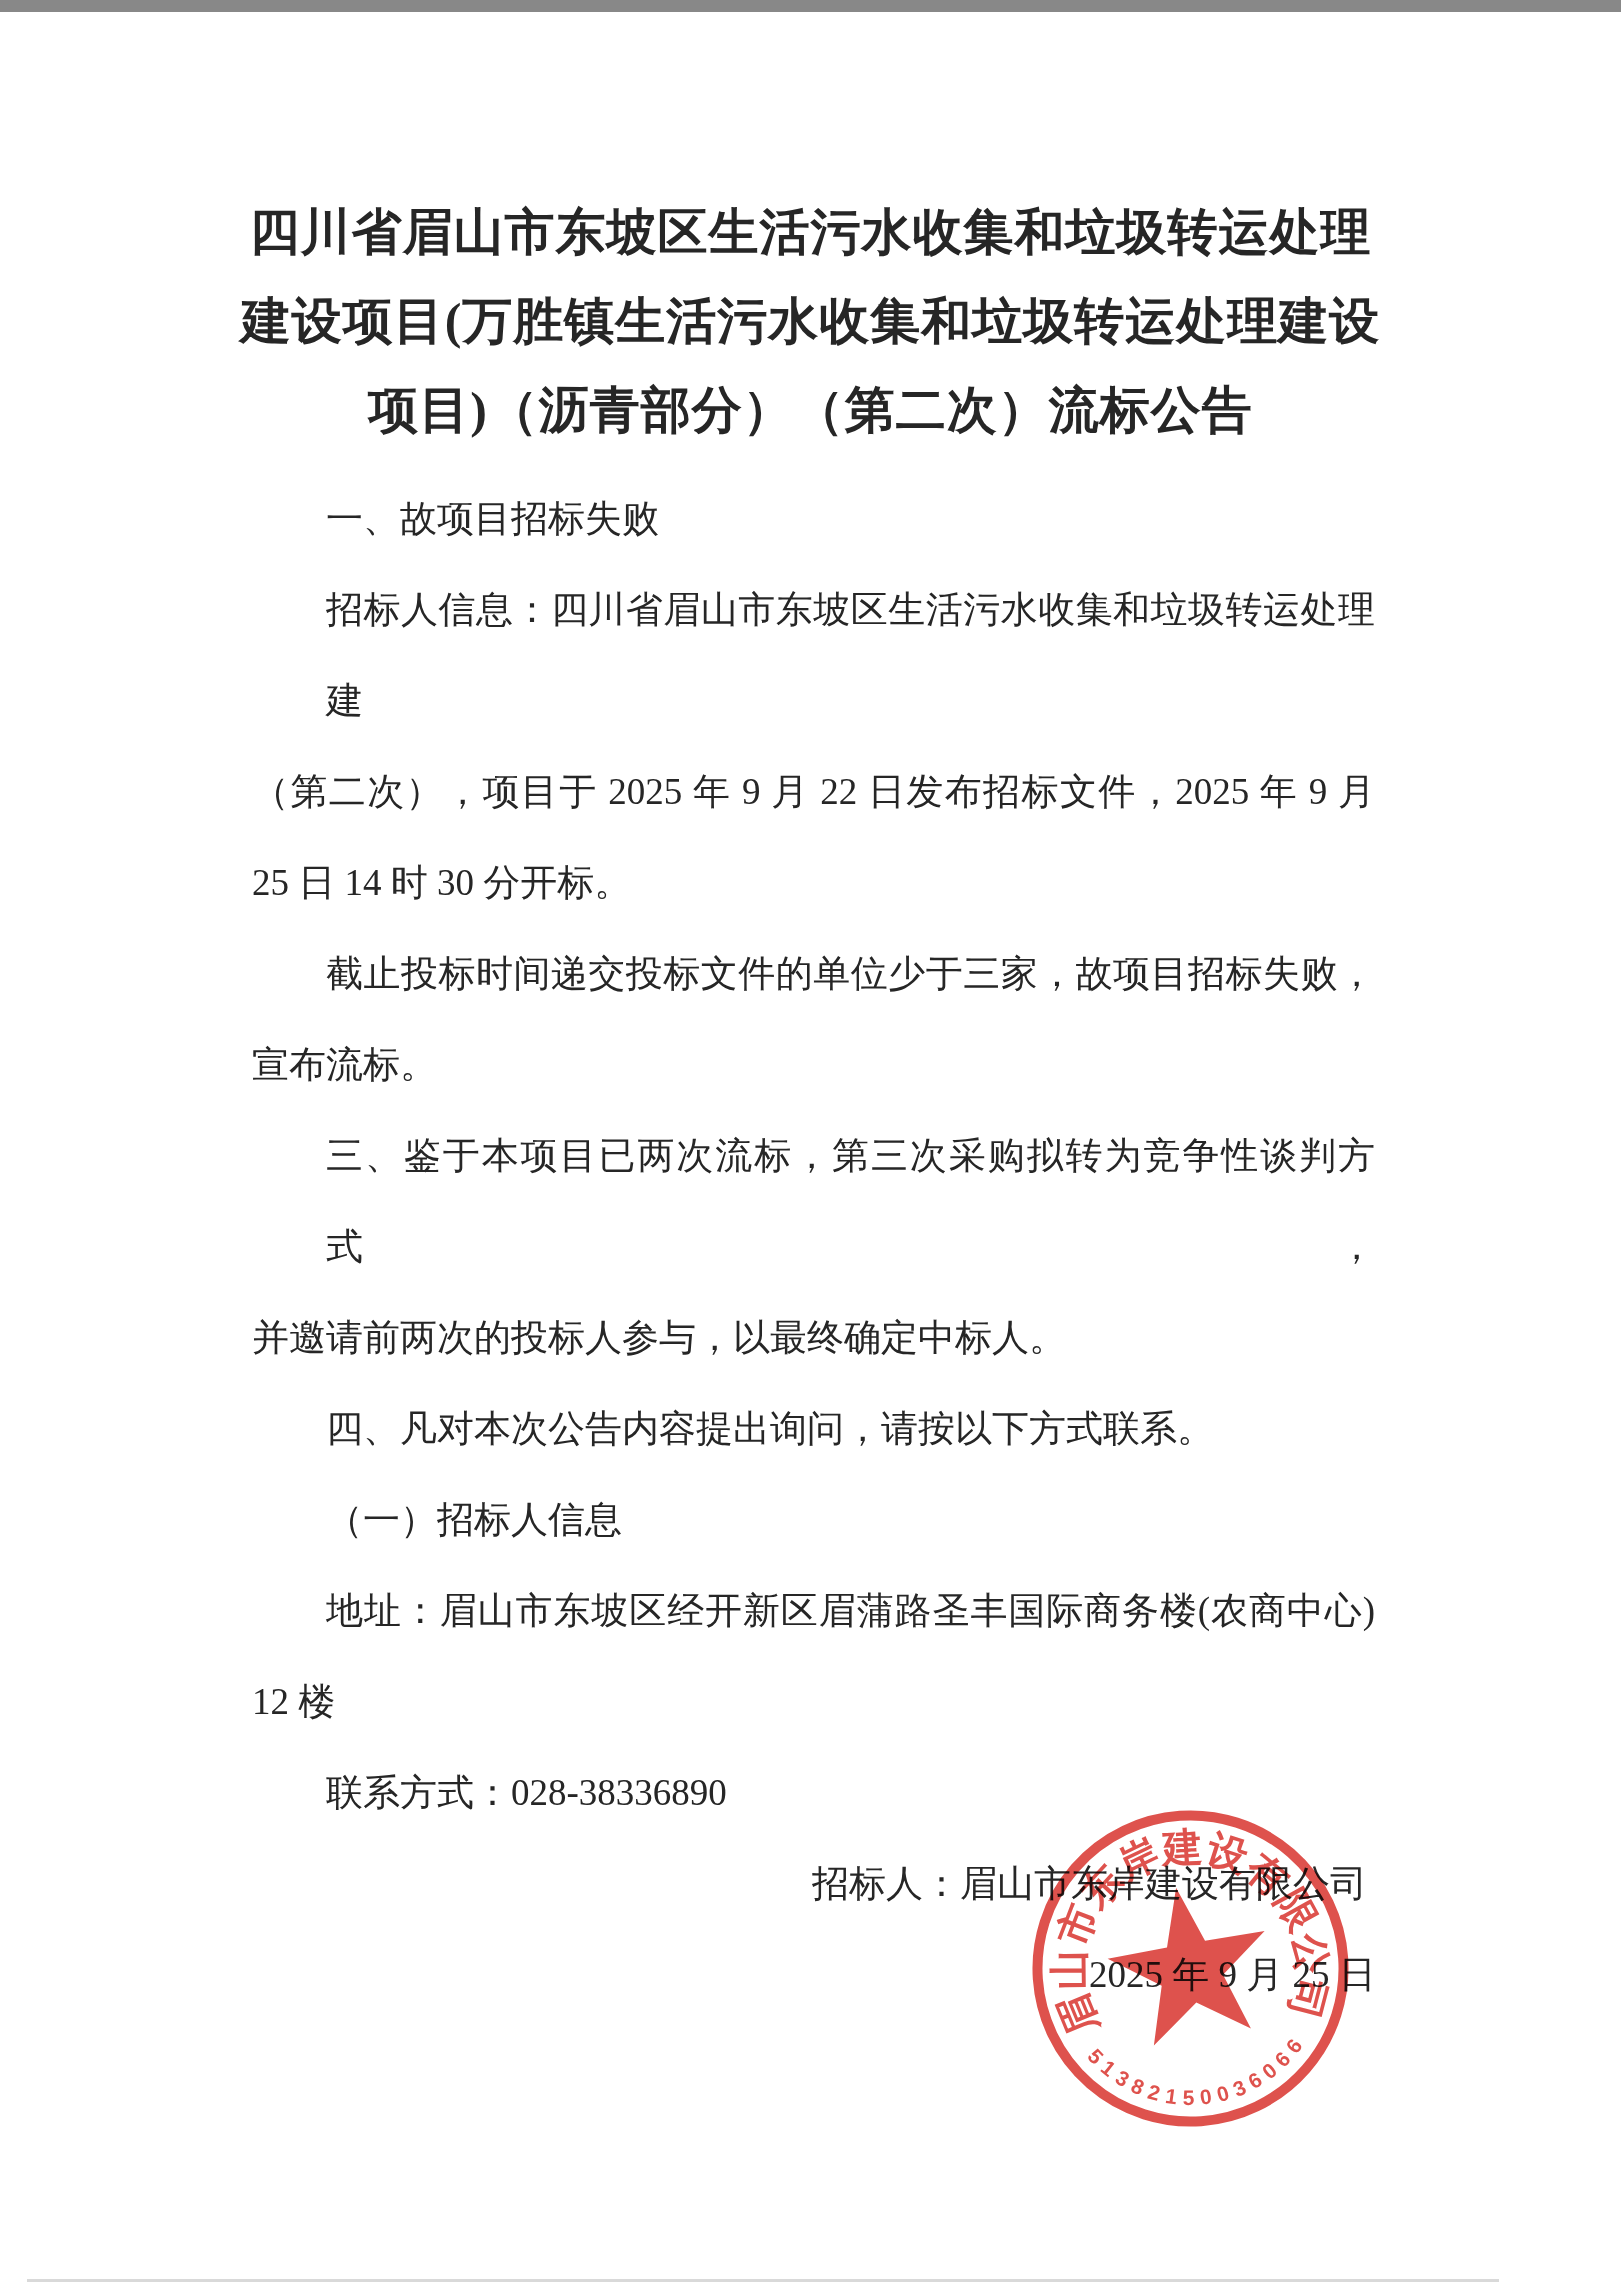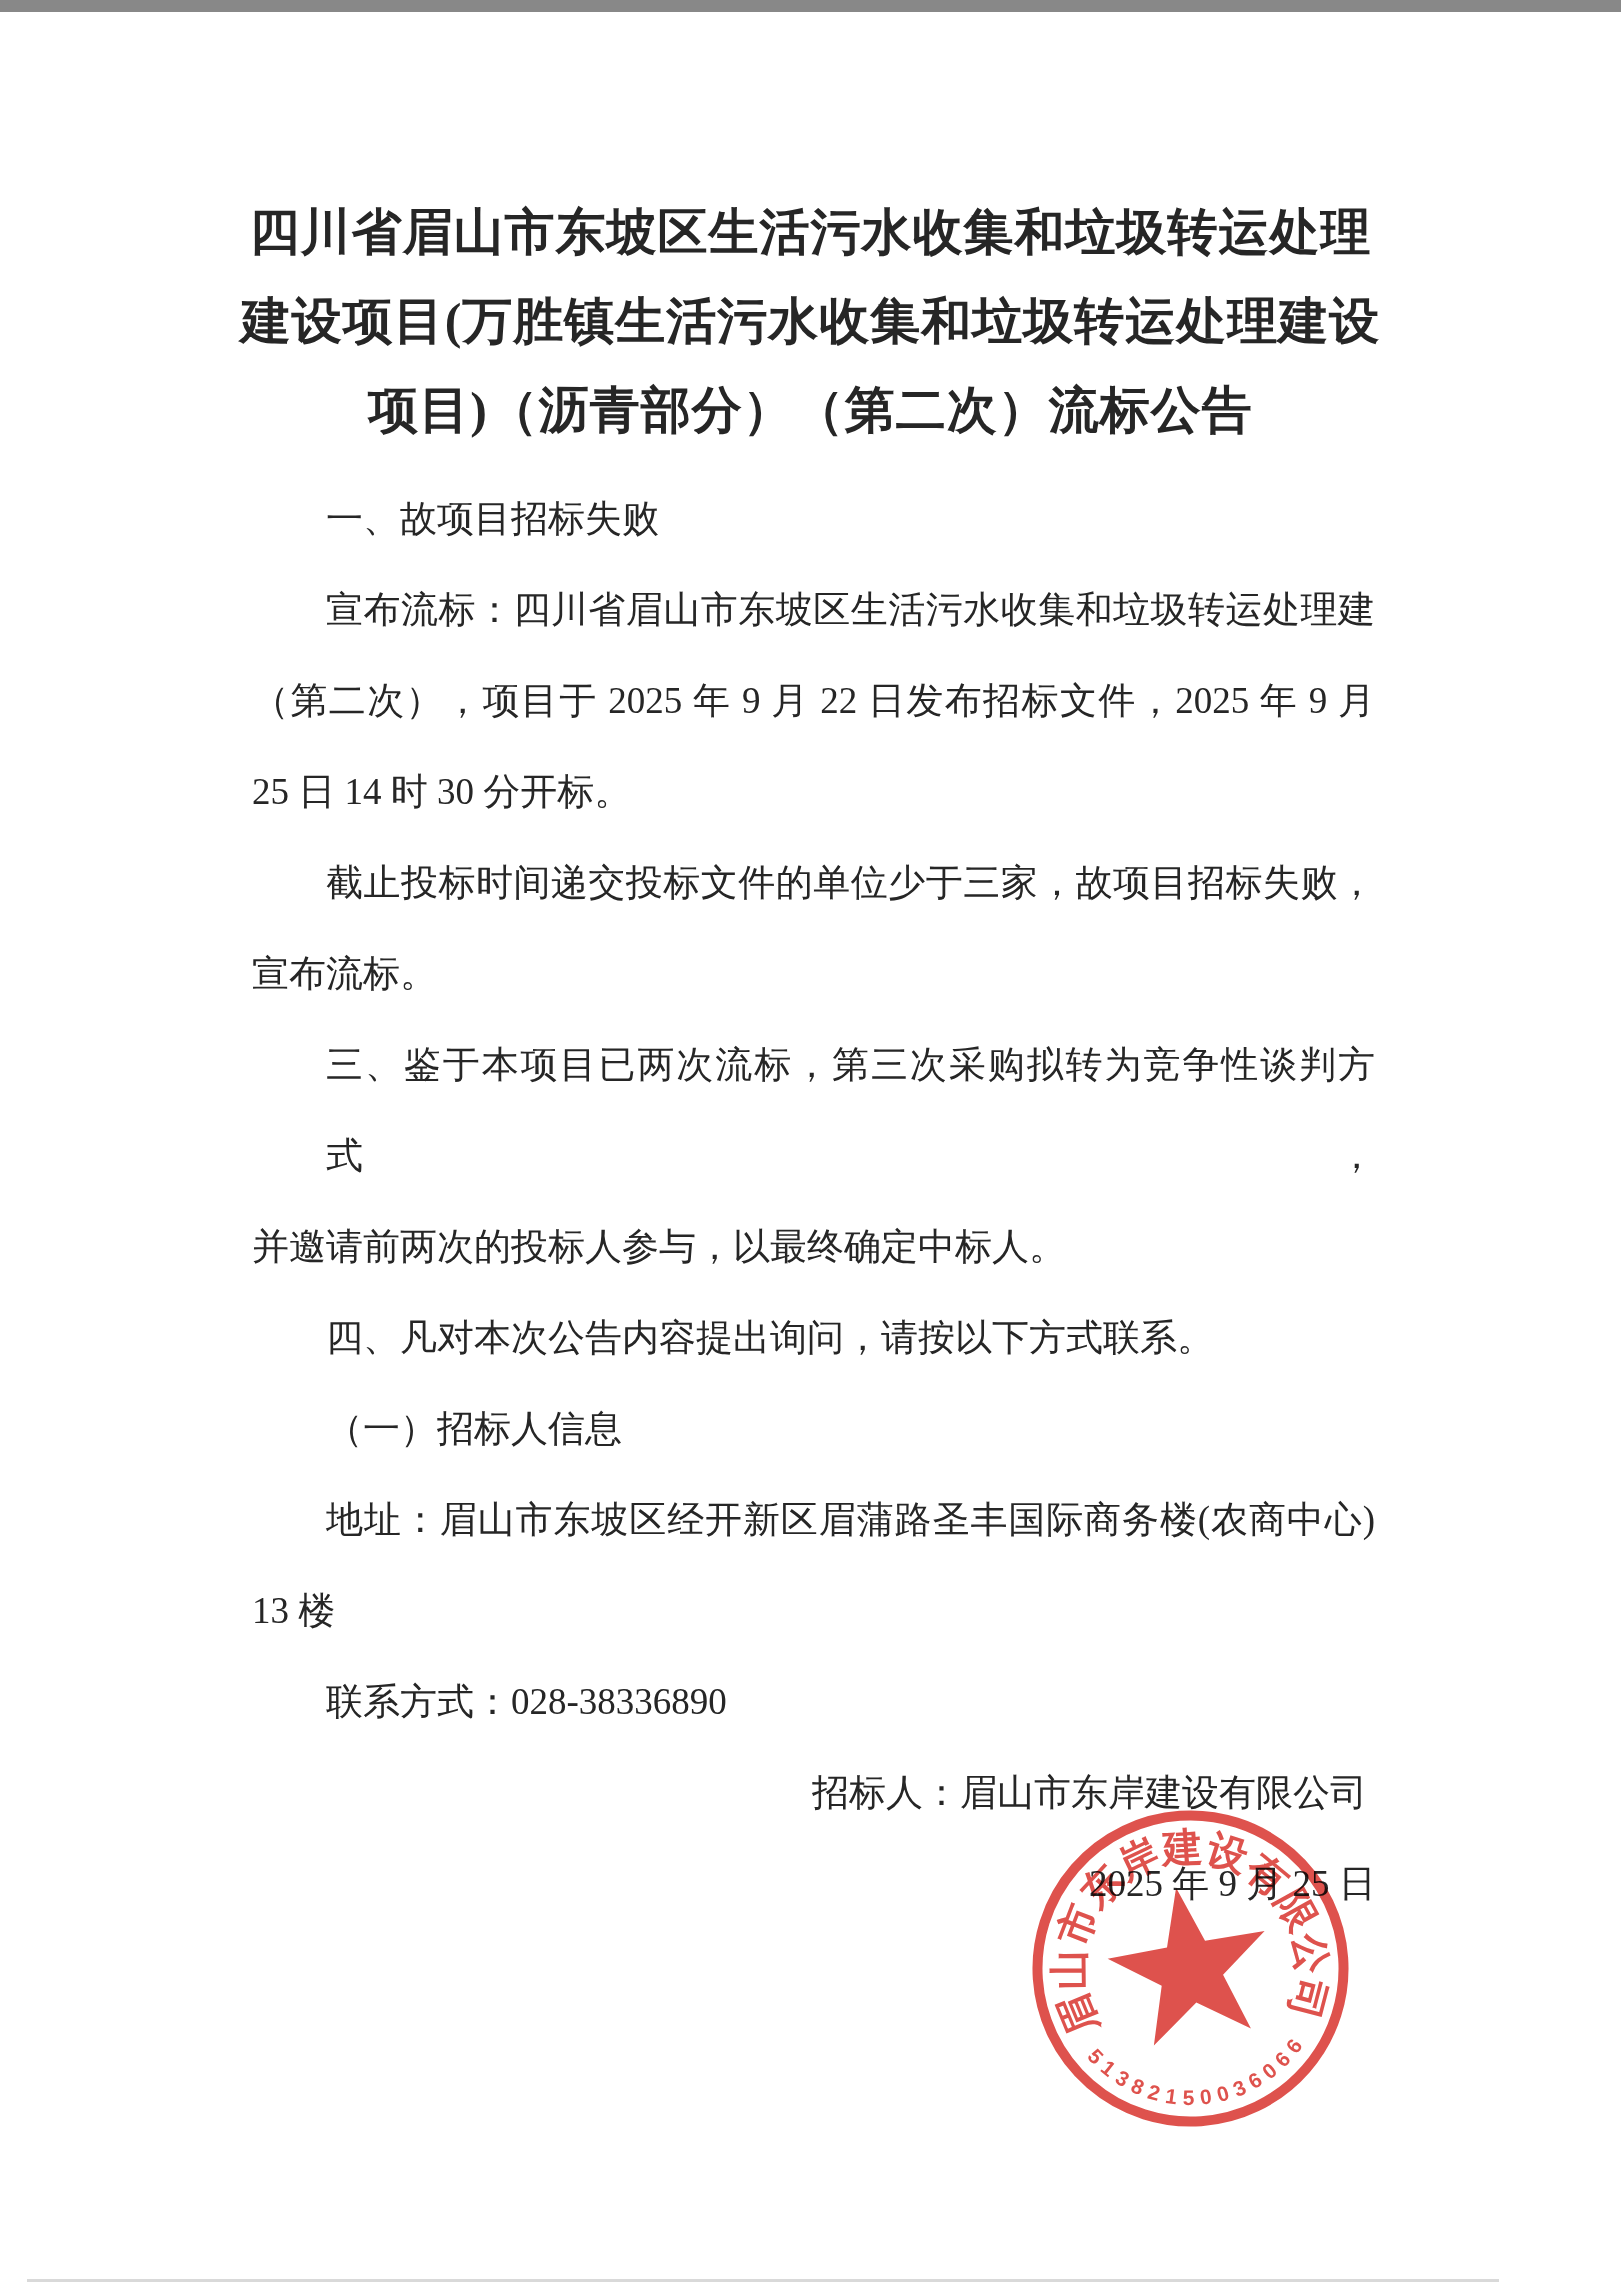--- a/index.html
+++ b/index.html
@@ -60,31 +60,31 @@
 <div class="page">
 
   <div class="title" id="title-block">
       <div class="title-line">四川省眉山市东坡区生活污水收集和垃圾转运处理</div>
       <div class="title-line">建设项目(万胜镇生活污水收集和垃圾转运处理建设</div>
       <div class="title-line">项目)（沥青部分）（第二次）流标公告</div>
     </div>
 
   <div class="docbody" id="body-block">
       <div class="ln ind">一、故项目招标失败</div>
-      <div class="ln ind jus">宣布流标：四川省眉山市东坡区生活污水收集和垃圾转运处理建</div>
+      <div class="ln ind jus">招标人信息：四川省眉山市东坡区生活污水收集和垃圾转运处理建</div>
       <div class="ln jus">（第二次），项目于 2025 年 9 月 22 日发布招标文件，2025 年 9 月</div>
       <div class="ln">25 日 14 时 30 分开标。</div>
       <div class="ln ind jus">截止投标时间递交投标文件的单位少于三家，故项目招标失败，</div>
       <div class="ln">宣布流标。</div>
       <div class="ln ind jus">三、鉴于本项目已两次流标，第三次采购拟转为竞争性谈判方式，</div>
       <div class="ln">并邀请前两次的投标人参与，以最终确定中标人。</div>
       <div class="ln ind">四、凡对本次公告内容提出询问，请按以下方式联系。</div>
       <div class="ln ind">（一）招标人信息</div>
       <div class="ln ind jus">地址：眉山市东坡区经开新区眉蒲路圣丰国际商务楼(农商中心)</div>
-      <div class="ln">13 楼</div>
+      <div class="ln">12 楼</div>
       <div class="ln ind">联系方式：028-38336890</div>
       <div class="ln sign">招标人：眉山市东岸建设有限公司</div>
       <div class="ln date">2025 年 9 月 25 日</div>
     </div>
 
   <div class="stamp">
     <svg viewBox="0 0 370 370" xmlns="http://www.w3.org/2000/svg">
       <circle cx="185" cy="185" r="168" fill="none" stroke-width="11" stroke="#dc453f"></circle>
       <path transform="translate(185,187) rotate(-6)" d="M 0,-92 L 21.2,-29.1 L 87.5,-28.4 L 34.2,11.1 L 54.1,74.4 L 0,36
                L -54.1,74.4 L -34.2,11.1 L -87.5,-28.4 L -21.2,-29.1 Z" fill="#dc453f"></path>

